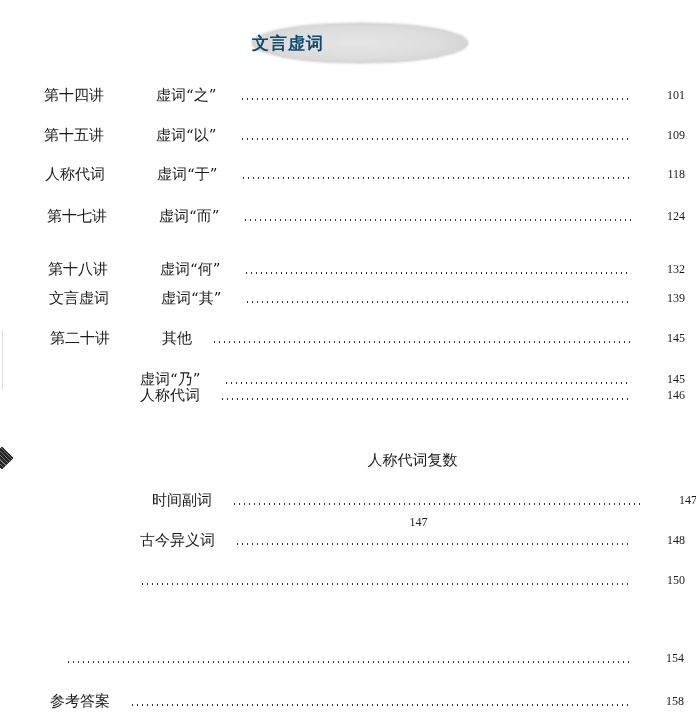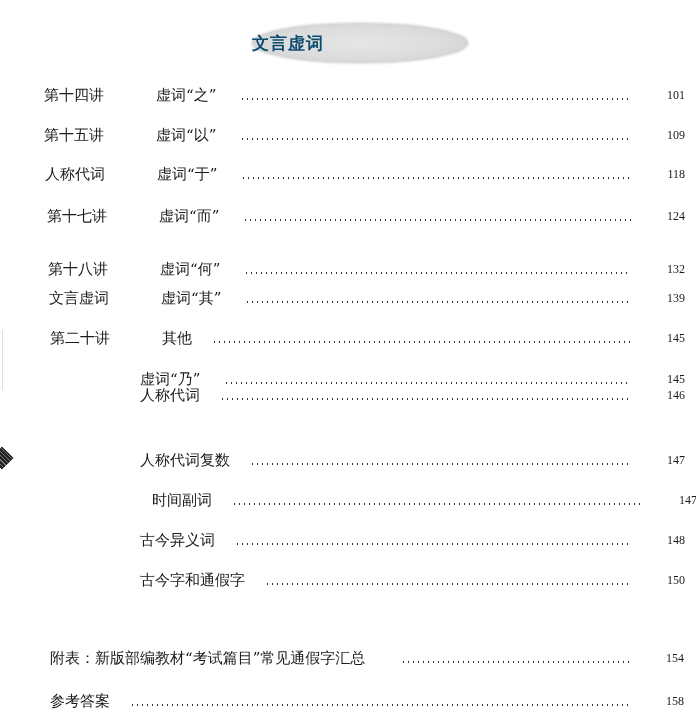--- a/index.html
+++ b/index.html
@@ -114,43 +114,41 @@
 <div class="toc-row" style="left:140px; top:368px; width:545px;">
   <span class="entry-title">虚词“乃”</span>
   <span class="leader"></span>
   <span class="page-num">145</span>
 </div>
 <div class="toc-row" style="left:140px; top:384px; width:545px;">
   <span class="entry-title">人称代词</span>
   <span class="leader" style="margin-left:0"></span>
   <span class="page-num">146</span>
 </div>
-<div class="toc-row" style="left:140px; top:449px; width:545px;">
+<div class="toc-row" style="left:140px; top:449px; width:545px;flex-direction:column;">
   <span class="entry-title">人称代词复数</span>
   <span class="leader" style="margin-left:0"></span>
   <span class="page-num">147</span>
 </div>
 <div class="toc-row" style="left:152px; top:489px; width:545px;">
   <span class="entry-title">时间副词</span>
   <span class="leader" style="margin-left:0"></span>
   <span class="page-num">147</span>
 </div>
 <div class="toc-row" style="left:140px; top:529px; width:545px;">
   <span class="entry-title">古今异义词</span>
   <span class="leader" style="margin-left:0"></span>
   <span class="page-num">148</span>
 </div>
 <div class="toc-row" style="left:140px; top:569px; width:545px;">
-  <span class="entry-title">古今字和通假字</span>
   <span class="leader" style="margin-left:0"></span>
   <span class="page-num">150</span>
 </div>
 
 <div class="toc-row" style="left:50px; top:647px; width:634px;">
-  <span class="entry-title">附表：新版部编教材“考试篇目”常见通假字汇总</span>
   <span class="leader" style="margin-left:16px"></span>
   <span class="page-num">154</span>
 </div>
 <div class="toc-row" style="left:50px; top:690px; width:634px;">
   <span class="entry-title">参考答案</span>
   <span class="leader" style="margin-left:0"></span>
   <span class="page-num">158</span>
 </div>
 
 </body></html>

